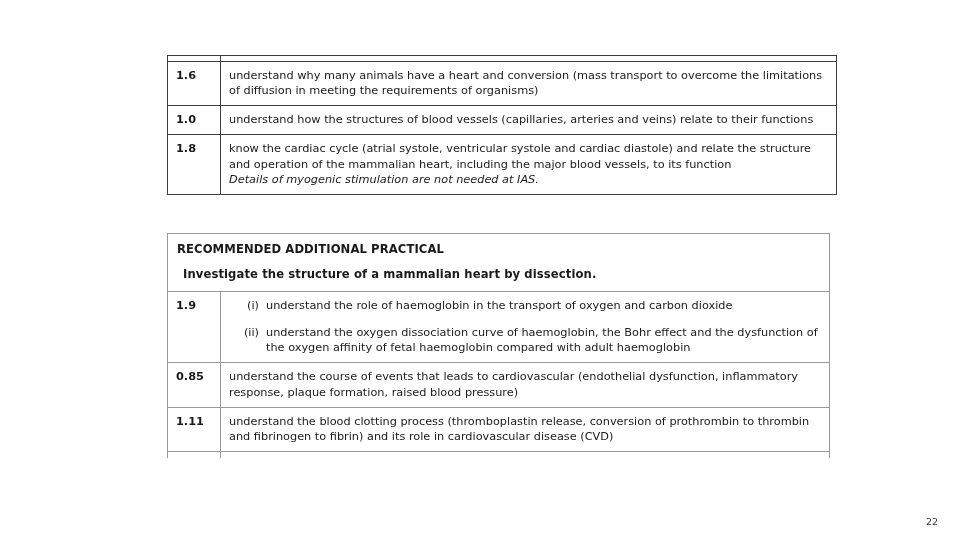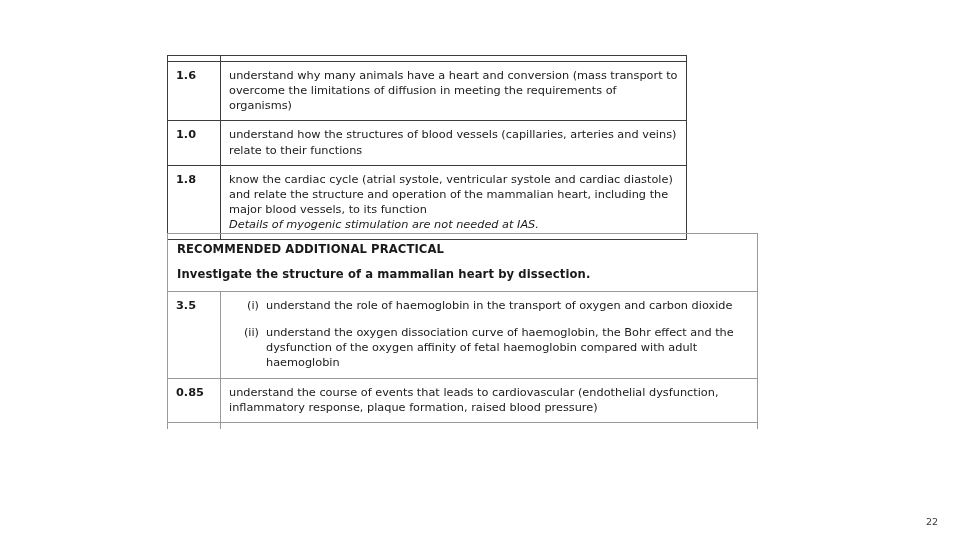--- a/index.html
+++ b/index.html
@@ -20,21 +20,21 @@
     position: absolute;
     inset: 0;
     background: #ffffff;
   }
 
   
   .spec-table-a {
     position: absolute;
     left: 167px;
     top: 55px;
-    width: 520px;
+    width: 670px;
     border-collapse: collapse;
     table-layout: fixed;
   }
   .spec-table-a td {
     border: 1px solid #3d3d3d;
     vertical-align: top;
     padding: 6px 8px 7px 8px;
     font-size: 11.3px;
     line-height: 1.34;
   }
@@ -50,41 +50,42 @@
   .ref-cell {
     font-weight: bold;
     white-space: nowrap;
   }
 
   
   .spec-table-b {
     position: absolute;
     left: 167px;
     top: 233px;
-    width: 591px;
+    width: 663px;
     border-collapse: collapse;
     table-layout: fixed;
   }
   .spec-table-b td {
     border: 1px solid #999999;
     vertical-align: top;
     padding: 6px 8px 7px 8px;
     font-size: 11.3px;
     line-height: 1.34;
   }
   .practical-head td {
     padding: 8px 9px 9px 9px;
   }
   .practical-line {
     font-weight: bold;
     font-size: 11.6px;
     letter-spacing: 0.1px;
   }
   .practical-line.second {
     margin-top: 9px;
+    margin-left: 6px;
   }
   .spec-table-b .clip-row td {
     padding: 0;
     height: 6px;
     border-bottom: none;
   }
 
   .note-italic {
     font-style: italic;
   }
@@ -166,21 +167,21 @@
       </colgroup>
     <tbody>
       <tr class="practical-head">
         <td colspan="2">
           <div class="practical-line">RECOMMENDED ADDITIONAL PRACTICAL</div>
           <div class="practical-line second">Investigate the structure of a mammalian heart by dissection.</div>
         </td>
       </tr>
 
       <tr>
-        <td class="ref-cell">3.5</td>
+        <td class="ref-cell">1.9</td>
         <td>
           <div class="roman-list">
             <div class="roman-item">
               <span class="roman-marker">(i)</span>
               <span class="roman-text">understand the role of haemoglobin in the transport of oxygen and carbon dioxide</span>
             </div>
             <div class="roman-item">
               <span class="roman-marker">(ii)</span>
               <span class="roman-text">understand the oxygen dissociation curve of haemoglobin, the Bohr effect and the dysfunction of the oxygen affinity of fetal haemoglobin compared with adult haemoglobin</span>
             </div>
@@ -188,20 +189,26 @@
         </td>
       </tr>
 
       <tr>
         <td class="ref-cell">0.85</td>
         <td>
           <div class="para">understand the course of events that leads to cardiovascular (endothelial dysfunction, inflammatory response, plaque formation, raised blood pressure)</div>
         </td>
       </tr>
 
+      <tr>
+        <td class="ref-cell">1.11</td>
+        <td>
+          <div class="para">understand the blood clotting process (thromboplastin release, conversion of prothrombin to thrombin and fibrinogen to fibrin) and its role in cardiovascular disease (CVD)</div>
+        </td>
+      </tr>
 
       <tr class="clip-row">
         <td></td>
         <td></td>
       </tr>
     </tbody>
   </table>
 
   <div class="page-number">22</div>
 

